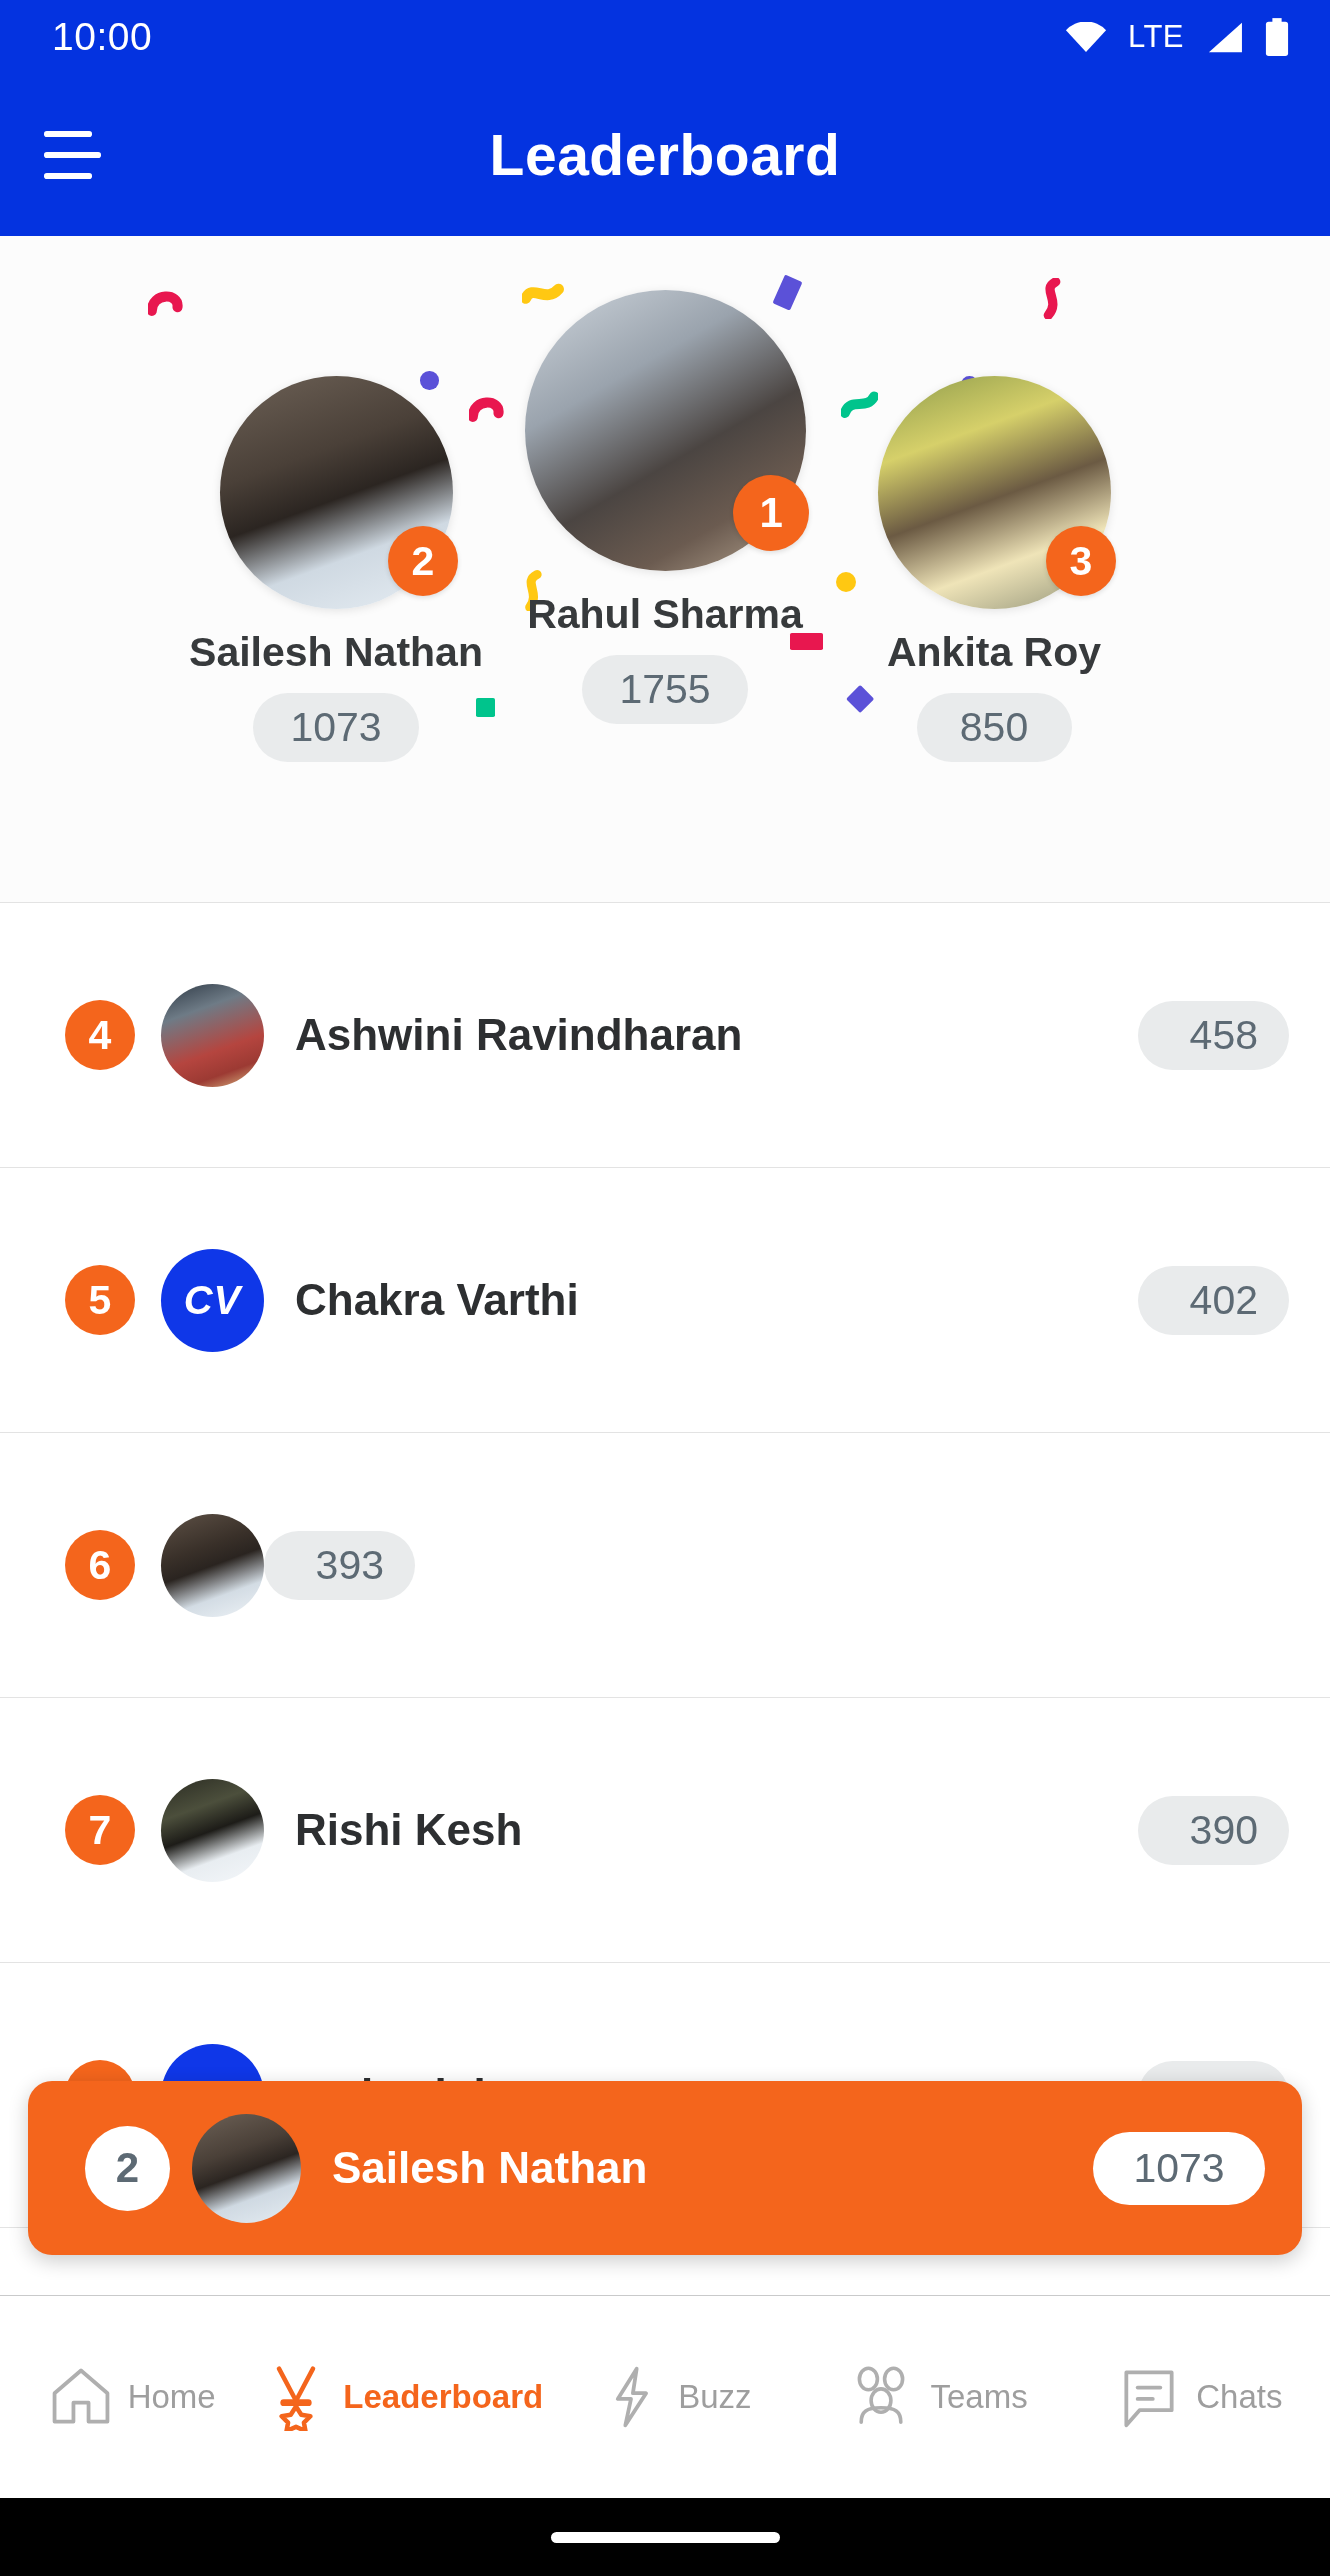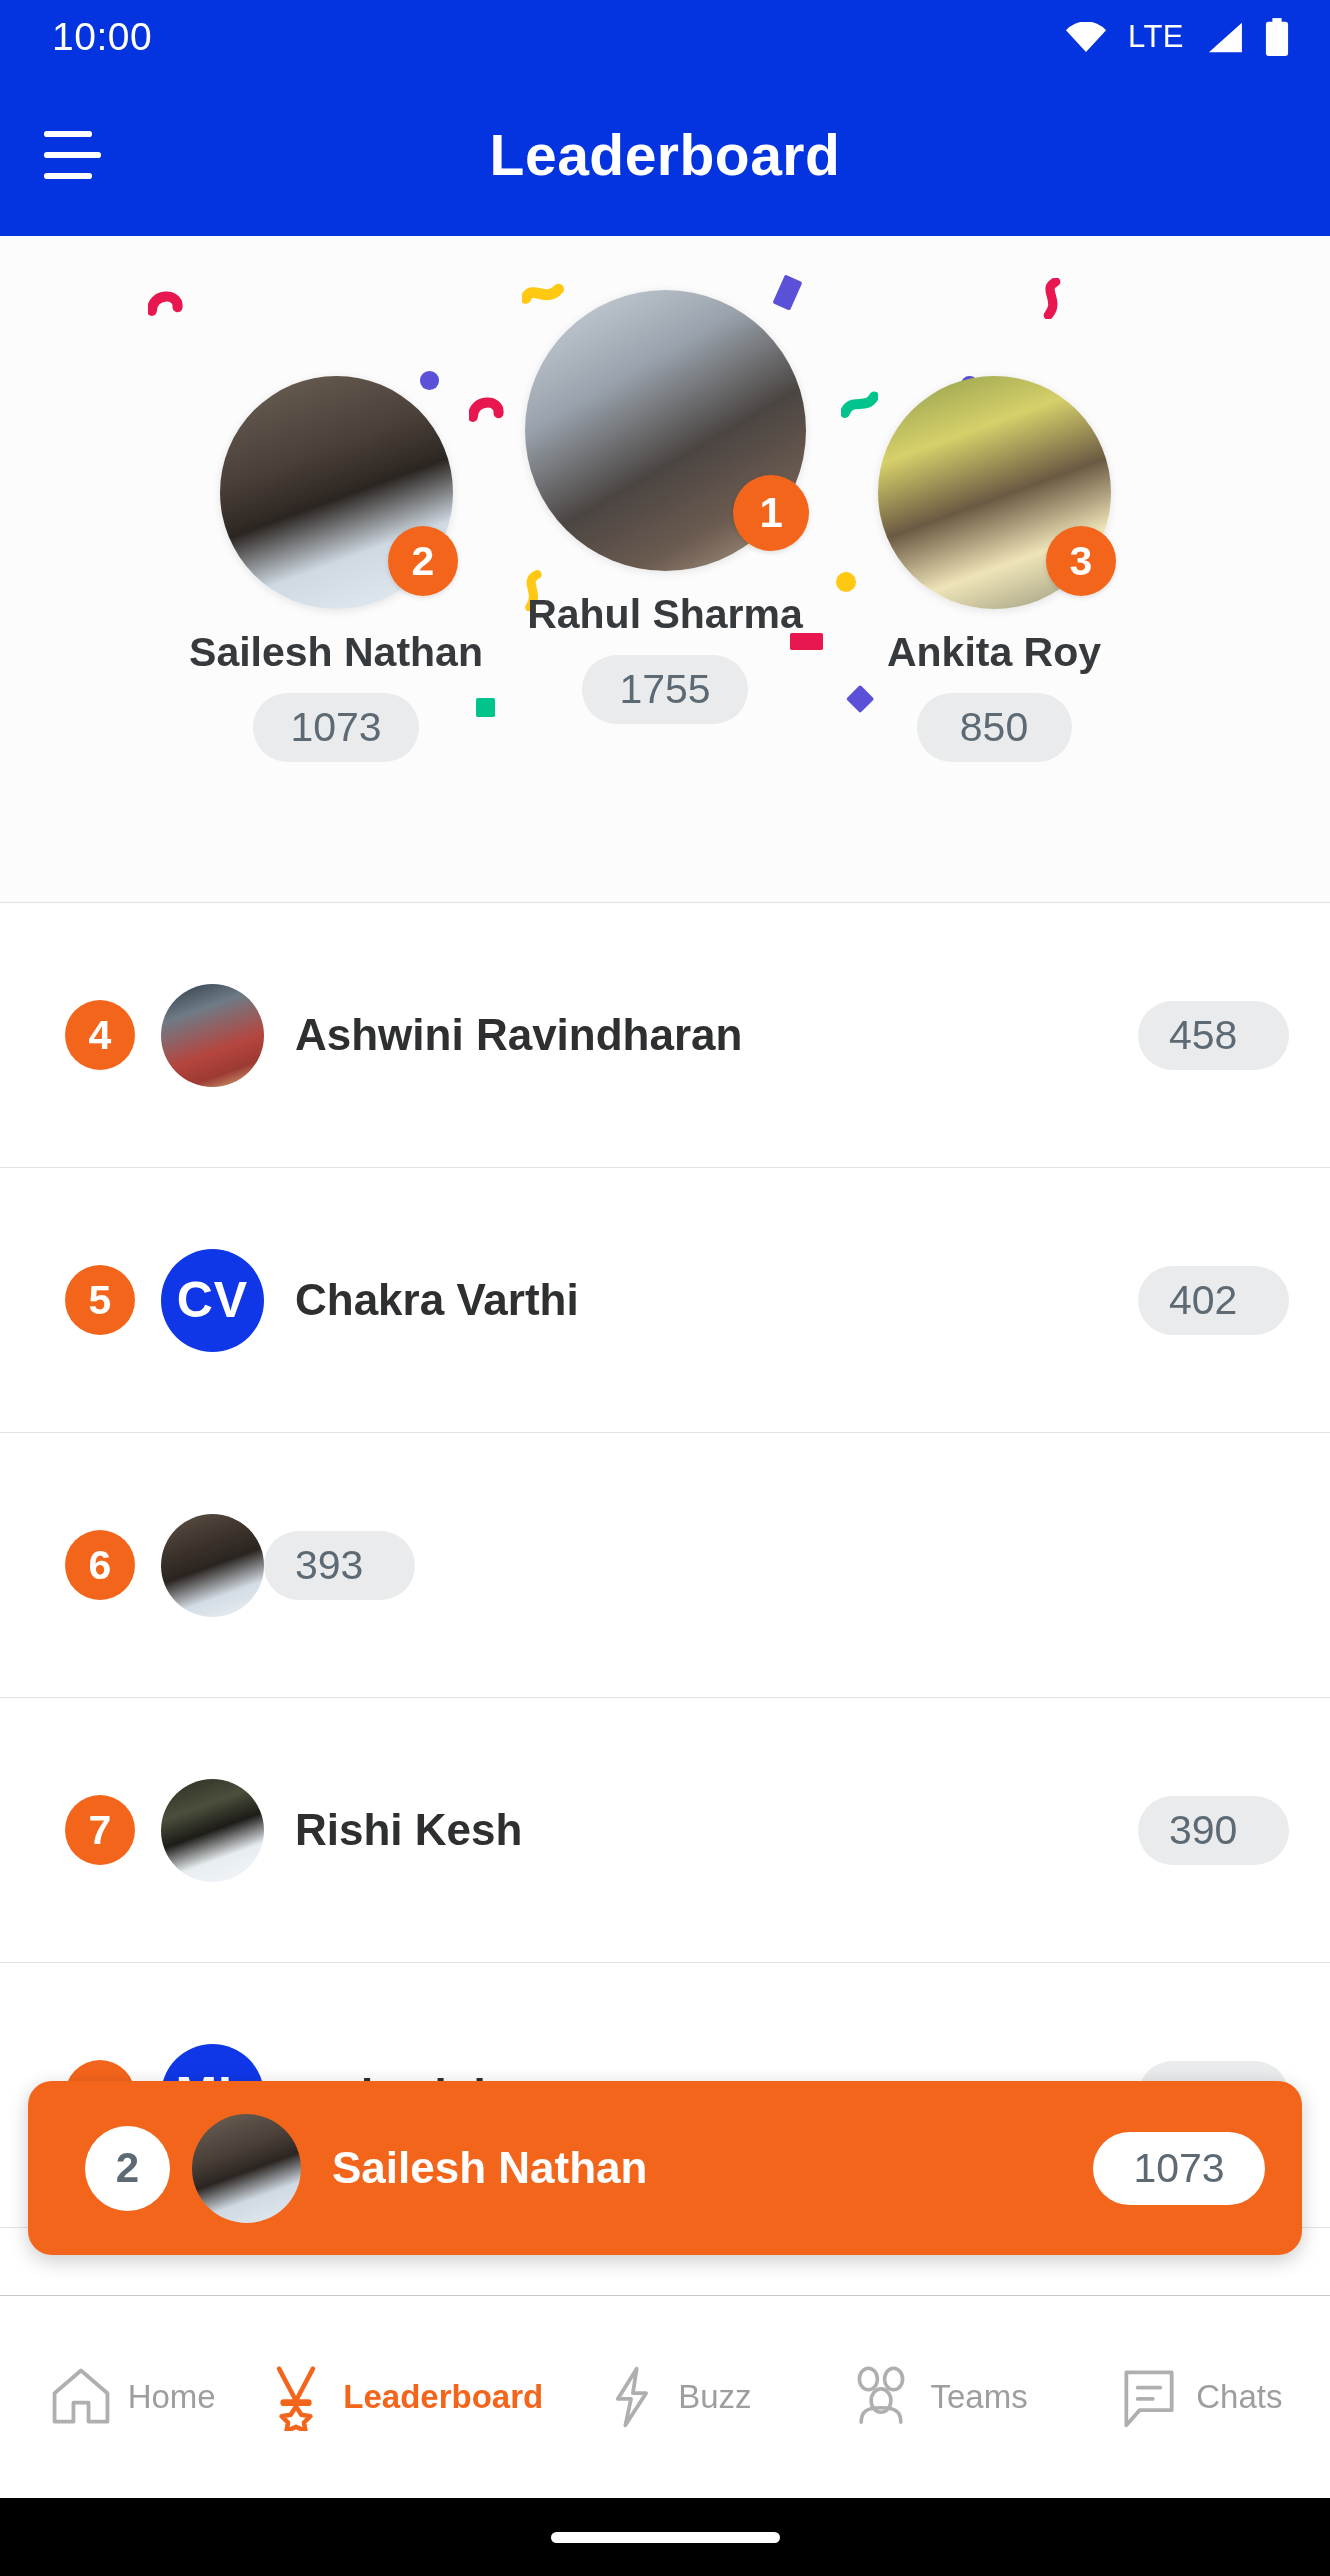--- a/index.html
+++ b/index.html
@@ -120,32 +120,32 @@
   }
   .row-avatar {
     width:103px; height:103px; border-radius:50%;
     margin-left:26px; flex:0 0 auto;
     background-size:cover; background-position:center;
     display:flex; align-items:center; justify-content:center;
     overflow:hidden;
   }
   .row-avatar.initials {
     background:#0F37E8; color:#fff;
-    font-size:50px; font-weight:700; letter-spacing:0.9px;
+    font-size:40px; font-weight:700; letter-spacing:0.9px;font-style:italic;
   }
   .row-name {
     margin-left:31px; flex:1 1 auto;
     font-size:44px; font-weight:700; color:#2D2F31;
     white-space:nowrap; overflow:hidden;
   }
   .row-score {
     background:#E9EBEC; color:#5D6A74;
     font-size:41px; font-weight:400;
     border-radius:41px; padding:11px 31px;
-    min-width:151px; text-align:left; flex:0 0 auto;
+    min-width:151px; text-align:right; flex:0 0 auto;
   }
 
   
   .self-card {
     position:absolute;
     left:28px; right:28px;
     bottom:321px;
     height:174px;
     background:#F4651C;
     border-radius:24px;

